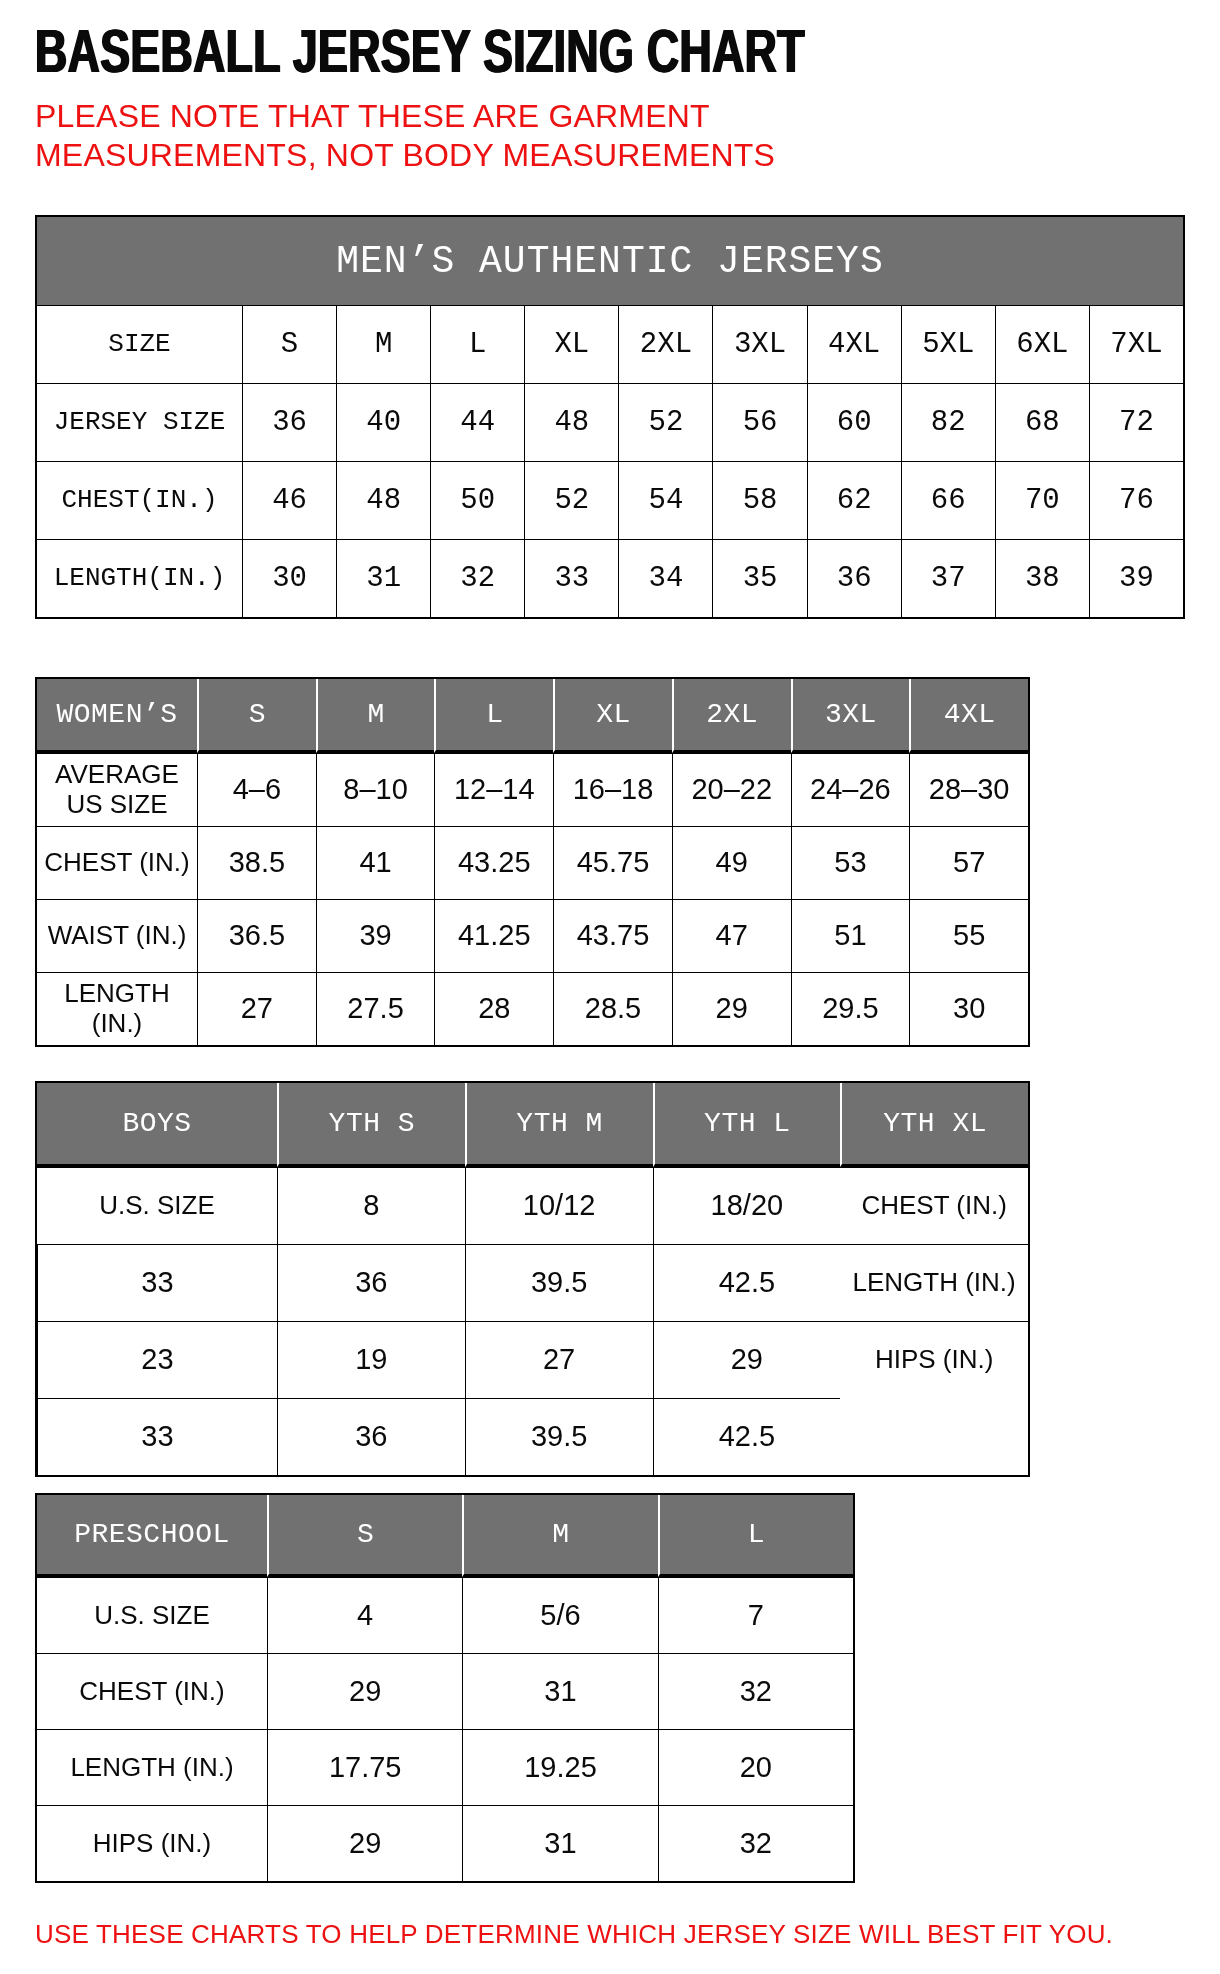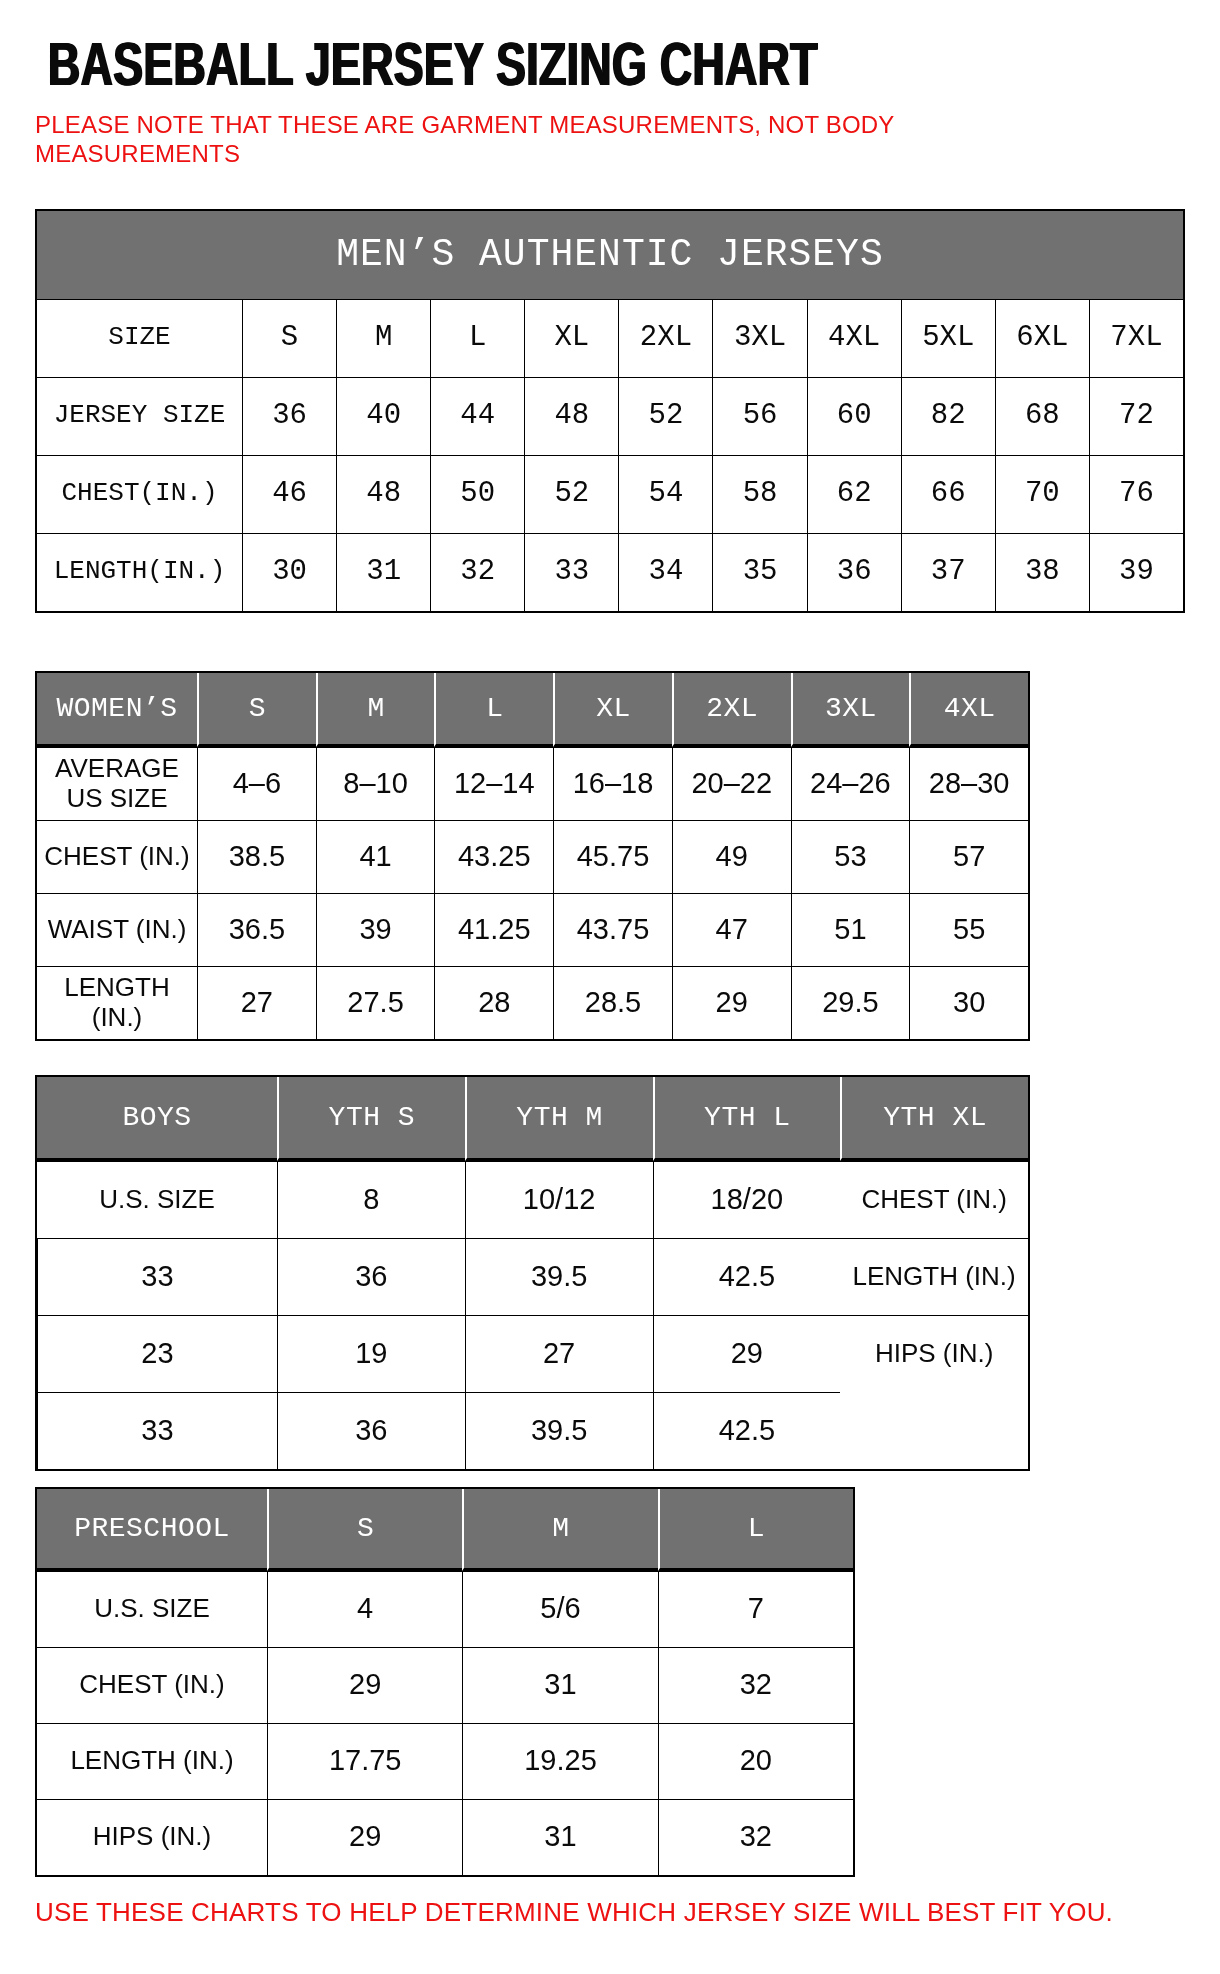--- a/index.html
+++ b/index.html
@@ -3,30 +3,30 @@
 <meta charset="utf-8">
 <style>
   * { box-sizing: border-box; }
   html, body { margin: 0; padding: 0; }
   body {
     width: 1220px; height: 1974px; overflow: hidden;
     background: #ffffff; color: #0a0a0a;
     font-family: "Liberation Sans", "DejaVu Sans", sans-serif;
     padding: 20px 0 0 35px;
   }
-  .title-wrap { height: 64px; margin: 13px; }
+  .title-wrap { height: 64px; margin: 0; }
   .title-inner {
     display: inline-block; white-space: nowrap;
     font-size: 62px; font-weight: bold; line-height: 1;
     transform: scaleX(0.72); transform-origin: 0 50%;
     letter-spacing: 0.5px;
     text-shadow: 1.3px 0 0 currentColor, -1.3px 0 0 currentColor;
   }
   .note {
-    color: var(--red); font-size: 24px; line-height: 1.22;
+    color: var(--red); font-size: 32px; line-height: 1.22;
     max-width: 900px; margin: 13px 0 0 0; letter-spacing: 0.2px;
   }
   .tbl { display: grid; border: 2px solid #000; background: #fff; }
   .tbl-mens      { width: 1150px; grid-template-columns: 205px repeat(10, 1fr); margin-top: 40px; font-family: Liberation Mono, monospace; --rh: 78px; --hh: 88px; }
   .tbl-womens    { width:  995px; grid-template-columns: 160px repeat(7, 1fr);  margin-top: 58px; --rh: 73px; --hh: 74px; }
   .tbl-boys      { width:  995px; grid-template-columns: 240px repeat(4, 1fr);  margin-top: 34px; --rh: 77px; --hh: 84px; }
   .tbl-preschool { width:  820px; grid-template-columns: 230px repeat(3, 1fr);  margin-top: 16px; --rh: 76px; --hh: 82px; }
   .banner {
     grid-column: 1 / -1; height: var(--hh);
     background: var(--gray); color: #fff;
@@ -41,21 +41,21 @@
   }
   .hcell.col-first { border-left: none; }
   .cell {
     height: var(--rh); background: #fff;
     display: flex; align-items: center; justify-content: center;
     font-size: 29px; line-height: 1.15; text-align: center;
     border-left: 1.5px solid #000; border-top: 1.5px solid #000;
   }
   .cell.col-first { border-left: none; }
   .cell.label { font-size: 26px; padding: 0 6px; }
-  .footer { color: var(--red); font-size: 26px; margin: 20px 0 0 0; letter-spacing: 0.2px; white-space: nowrap; }
+  .footer { color: var(--red); font-size: 26px; margin: 36px 0 0 0; letter-spacing: 0.2px; white-space: nowrap; }
 </style>
 </head>
 <body>
 
 <div>
   <h1 class="title-wrap"><span class="title-inner">BASEBALL JERSEY SIZING CHART</span></h1>
   <p class="note">PLEASE NOTE THAT THESE ARE GARMENT MEASUREMENTS, NOT BODY MEASUREMENTS</p>
 
   <section class="tbl tbl-mens">
       <div class="banner">MEN’S AUTHENTIC JERSEYS</div>

